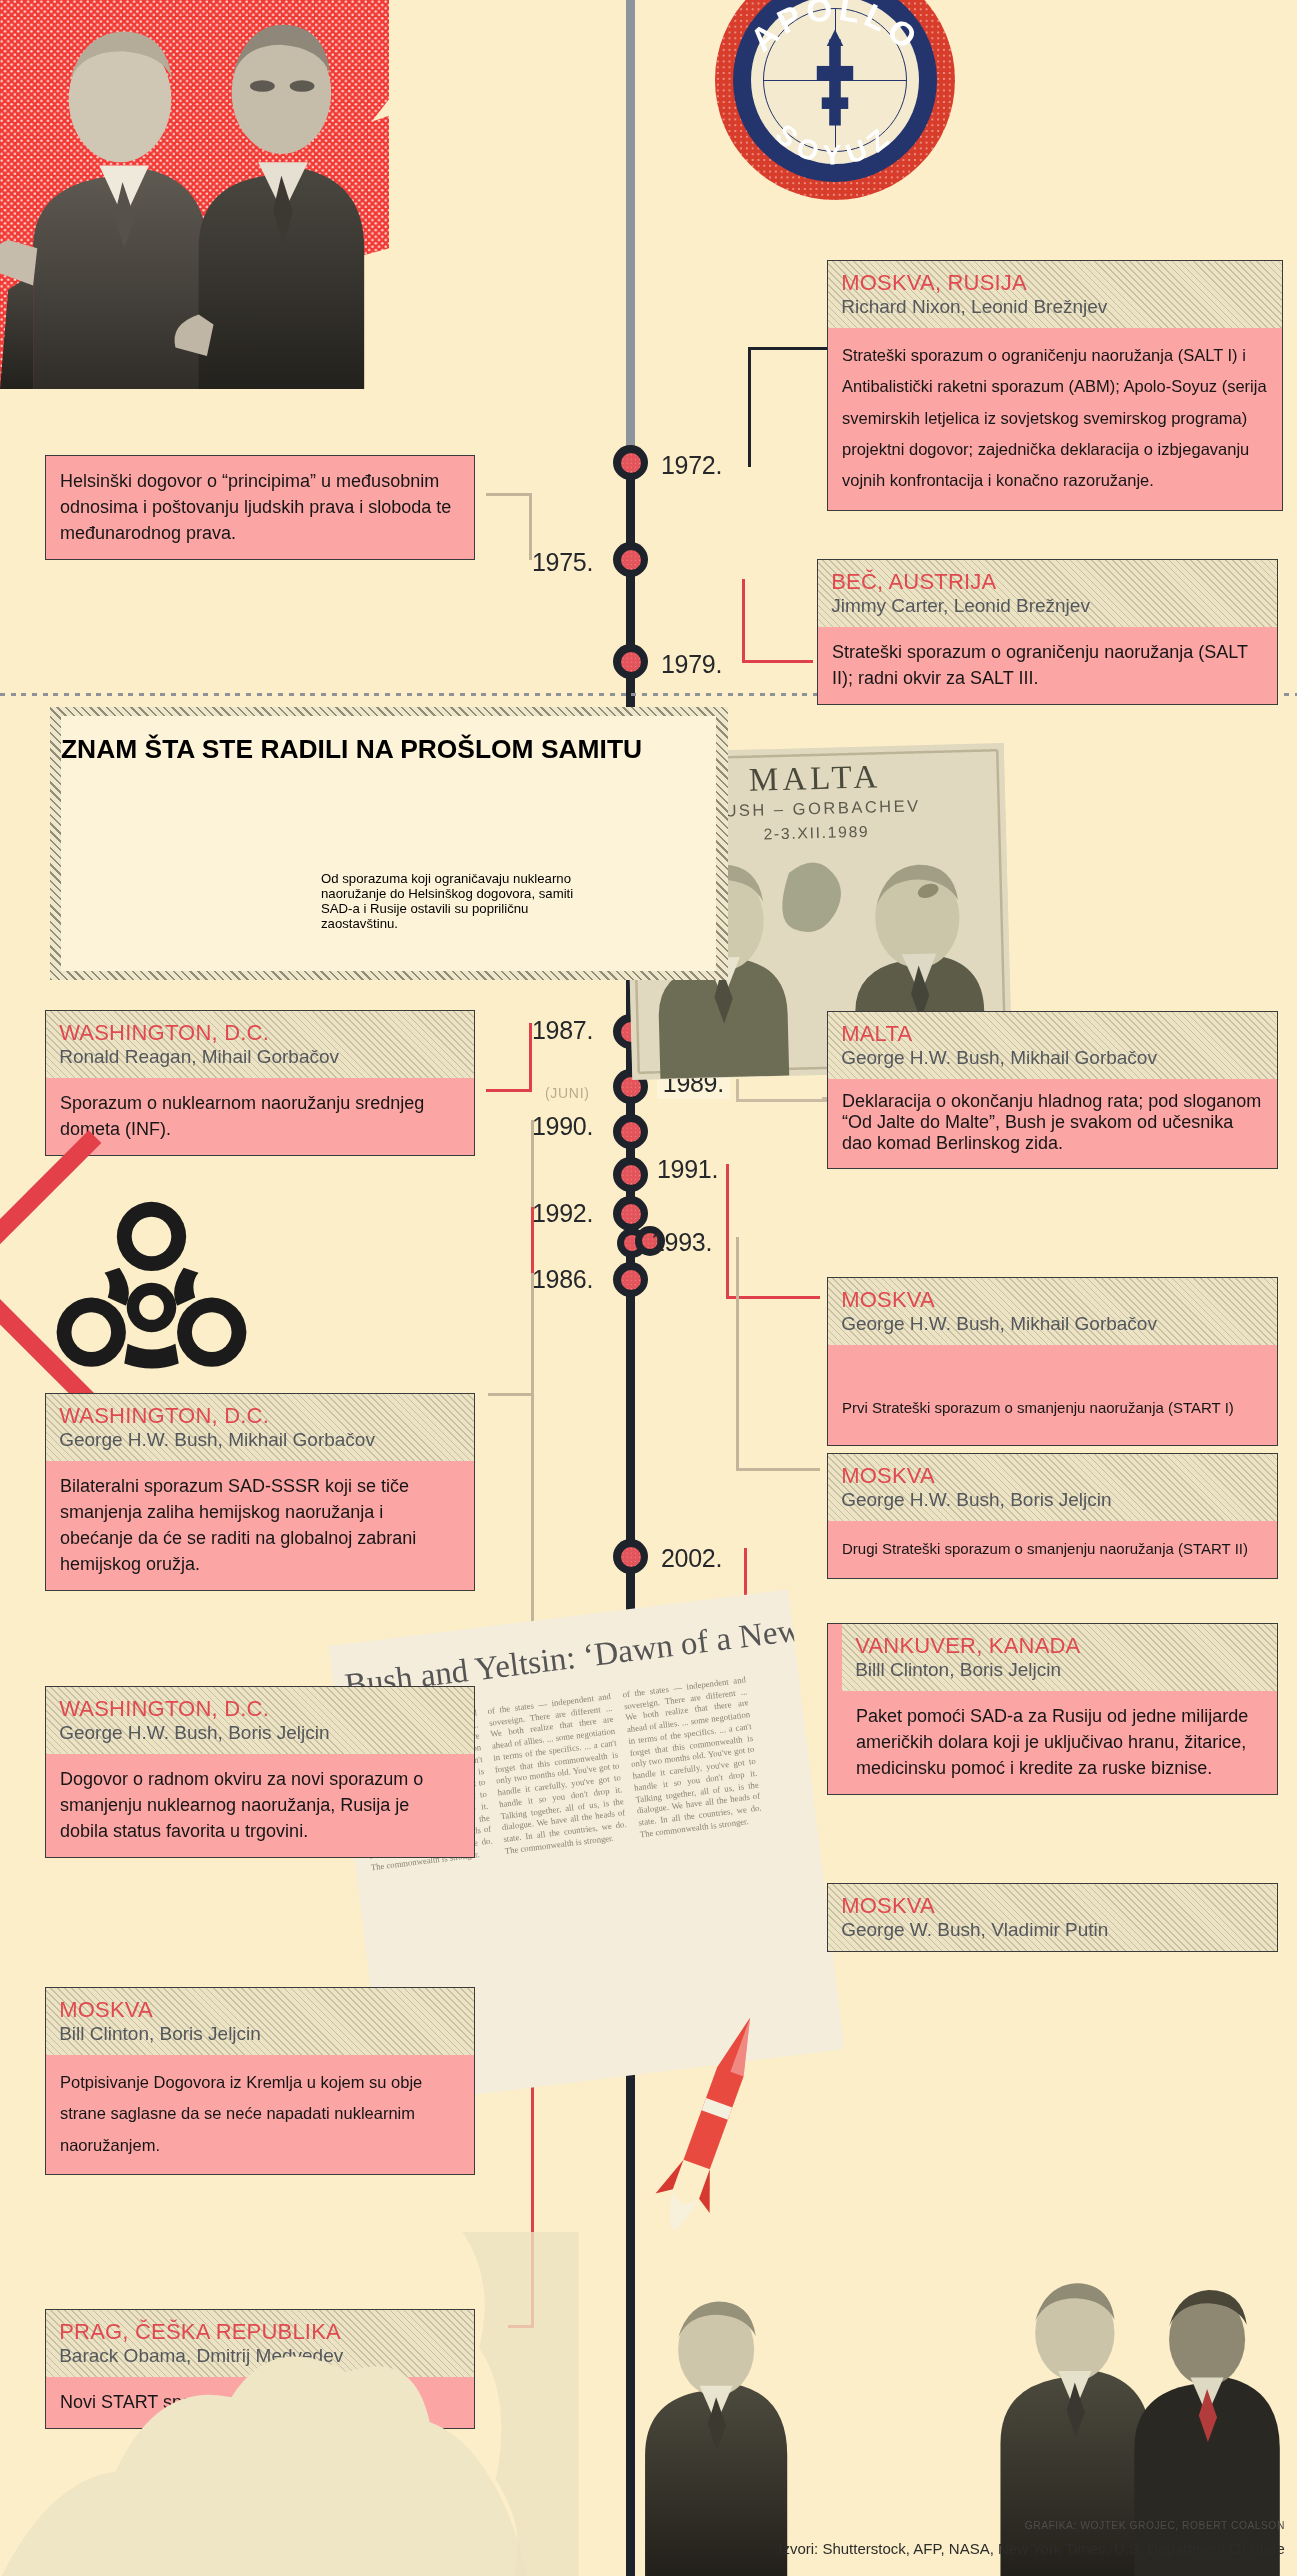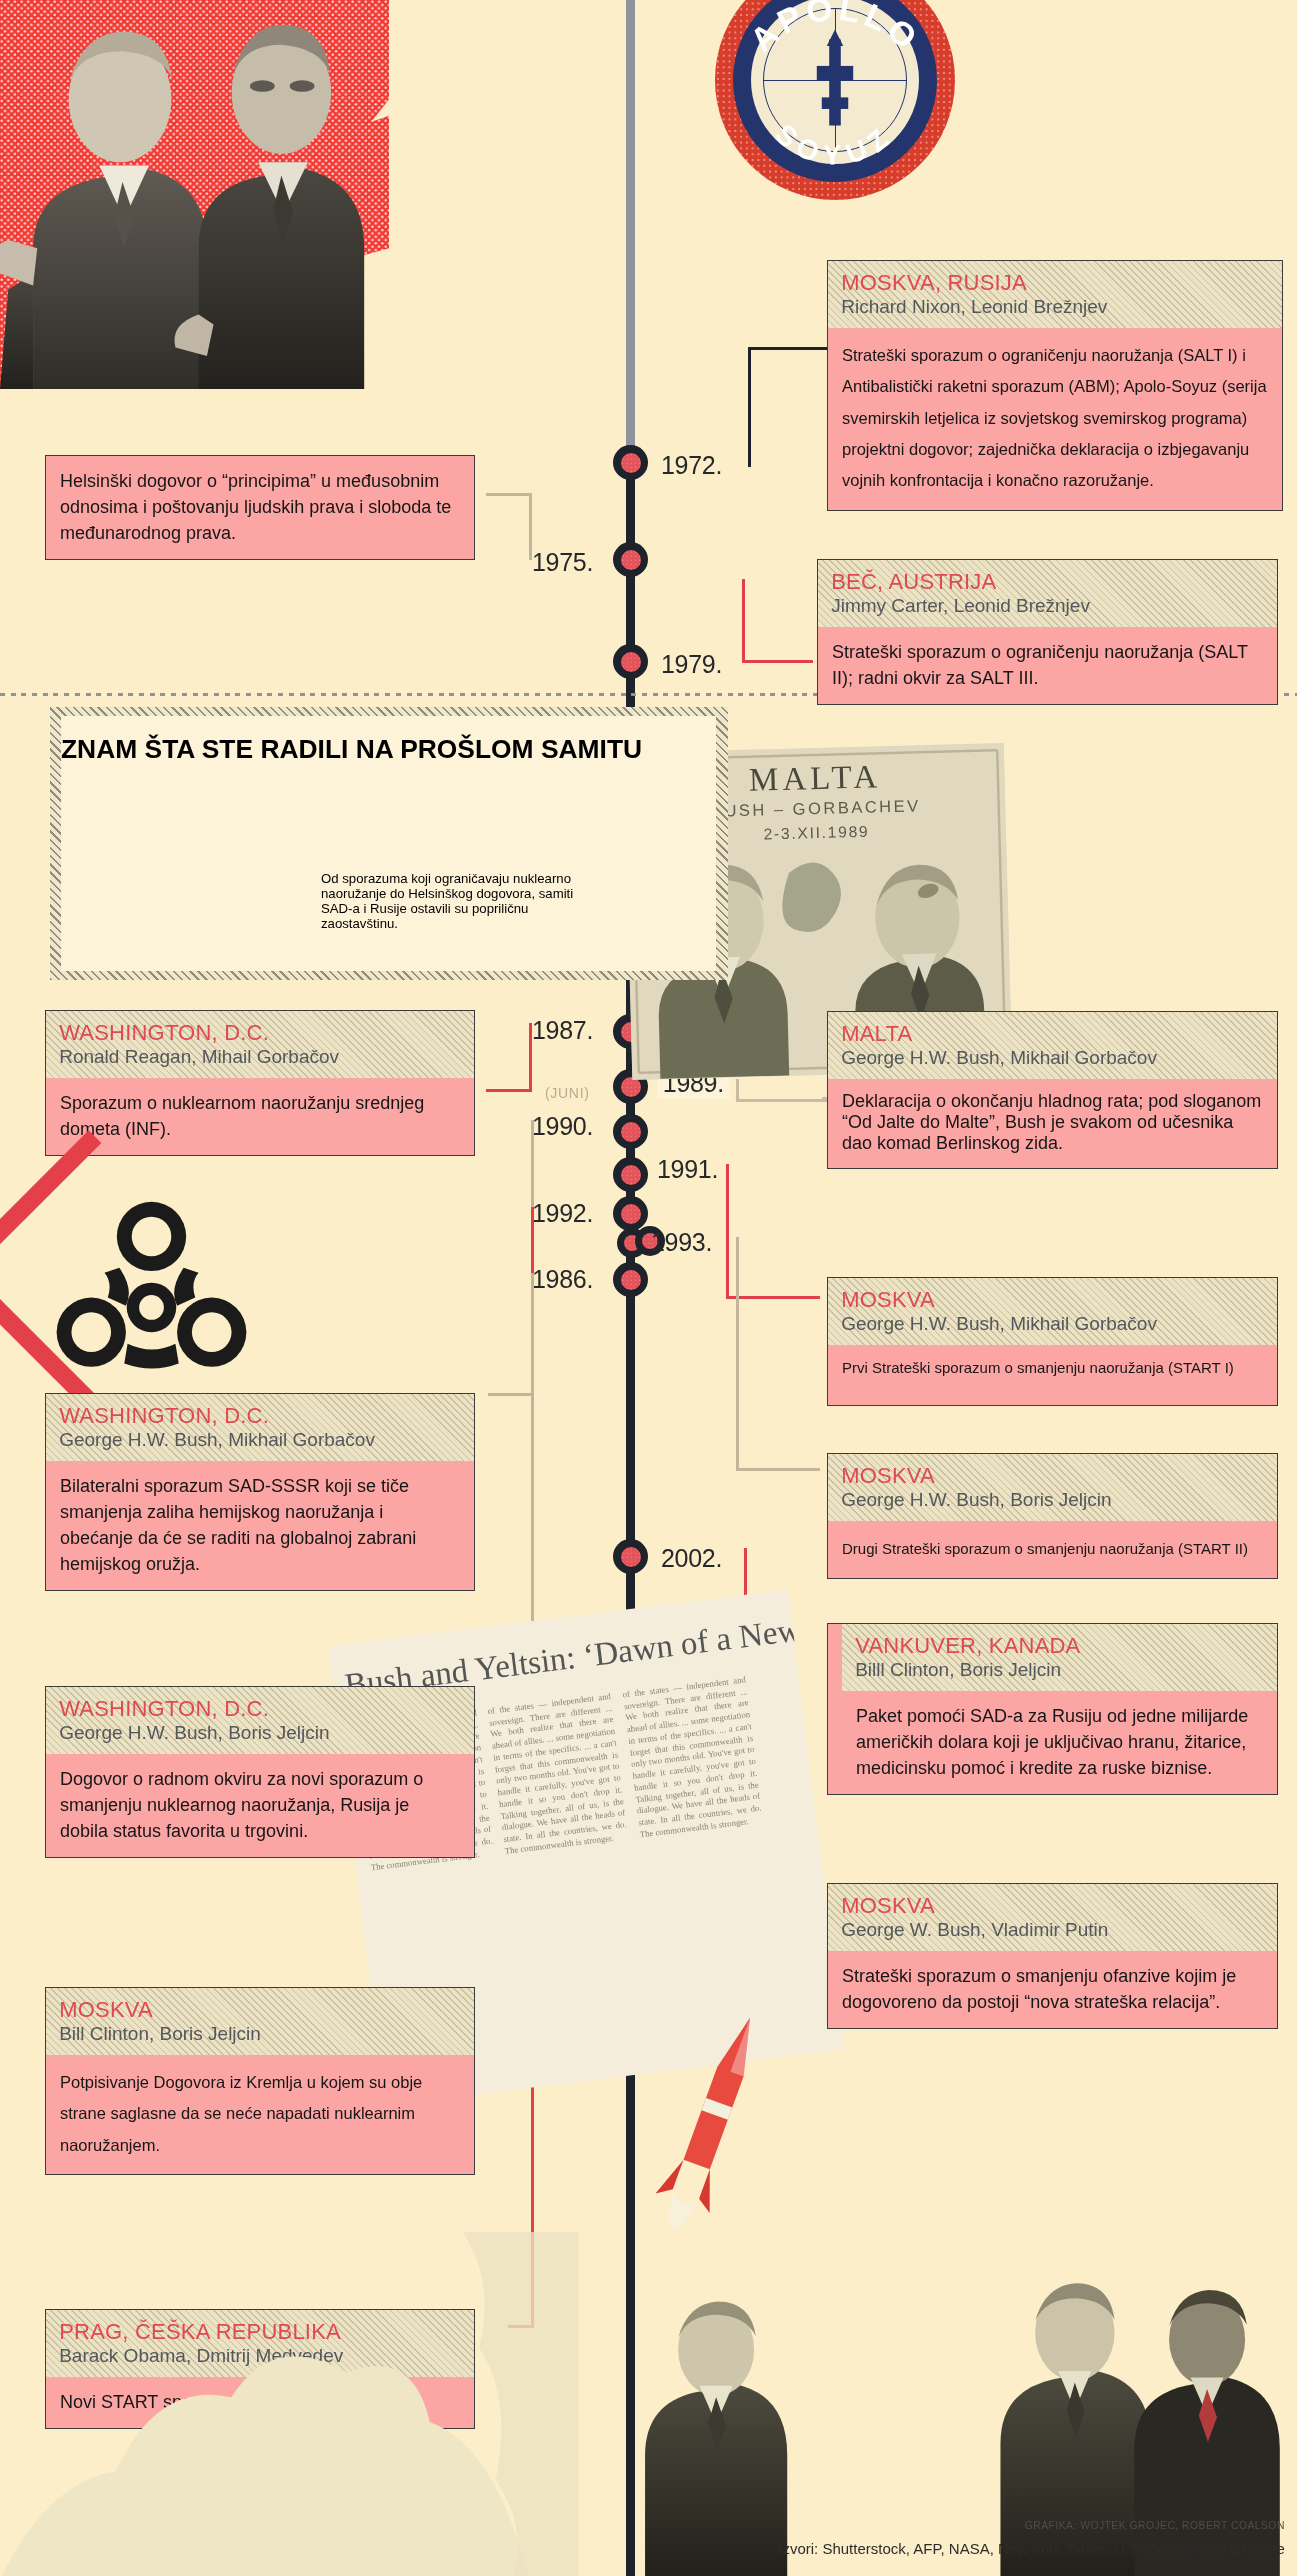--- a/index.html
+++ b/index.html
@@ -411,21 +411,21 @@
       <p class="people">George H.W. Bush, Mikhail Gorbačov</p>
     </div>
     <div class="body">Bilateralni sporazum SAD-SSSR koji se tiče smanjenja zaliha hemijskog naoružanja i obećanje da će se raditi na globalnoj zabrani hemijskog oružja.</div>
   </div>
 
   <div class="card" style="left:827px;top:1277px;width:451px;">
     <div class="hdr">
       <p class="city">MOSKVA</p>
       <p class="people">George H.W. Bush, Mikhail Gorbačov</p>
     </div>
-    <div class="body sm" style="padding-top:12px;padding-bottom:25px;">Prvi Strateški sporazum o smanjenju naoružanja (START I)</div>
+    <div class="body sm" style="padding-top:32px;padding-bottom:25px;margin-top:20px;">Prvi Strateški sporazum o smanjenju naoružanja (START I)</div>
   </div>
 
   <div class="card" style="left:827px;top:1453px;width:451px;">
     <div class="hdr">
       <p class="city">MOSKVA</p>
       <p class="people">George H.W. Bush, Boris Jeljcin</p>
     </div>
     <div class="body sm" style="padding-top:16.5px;padding-bottom:18px;">Drugi Strateški sporazum o smanjenju naoružanja (START II)</div>
   </div>
 
@@ -450,21 +450,20 @@
       <p class="people">Billl Clinton, Boris Jeljcin</p>
     </div>
     <div class="body">Paket pomoći SAD-a za Rusiju od jedne milijarde američkih dolara koji je uključivao hranu, žitarice, medicinsku pomoć i kredite za ruske biznise.</div>
   </div>
 
   <div class="card" style="left:827px;top:1883px;width:451px;">
     <div class="hdr">
       <p class="city">MOSKVA</p>
       <p class="people">George W. Bush, Vladimir Putin</p>
     </div>
-    <div class="body">Strateški sporazum o smanjenju ofanzive kojim je dogovoreno da postoji “nova strateška relacija”.</div>
   </div>
 
   <div class="card" style="left:45px;top:1987px;width:430px;">
     <div class="hdr">
       <p class="city">MOSKVA</p>
       <p class="people">Bill Clinton, Boris Jeljcin</p>
     </div>
     <div class="body sm loose">Potpisivanje Dogovora iz Kremlja u kojem su obje strane saglasne da se neće napadati nuklearnim naoružanjem.</div>
   </div>
 

